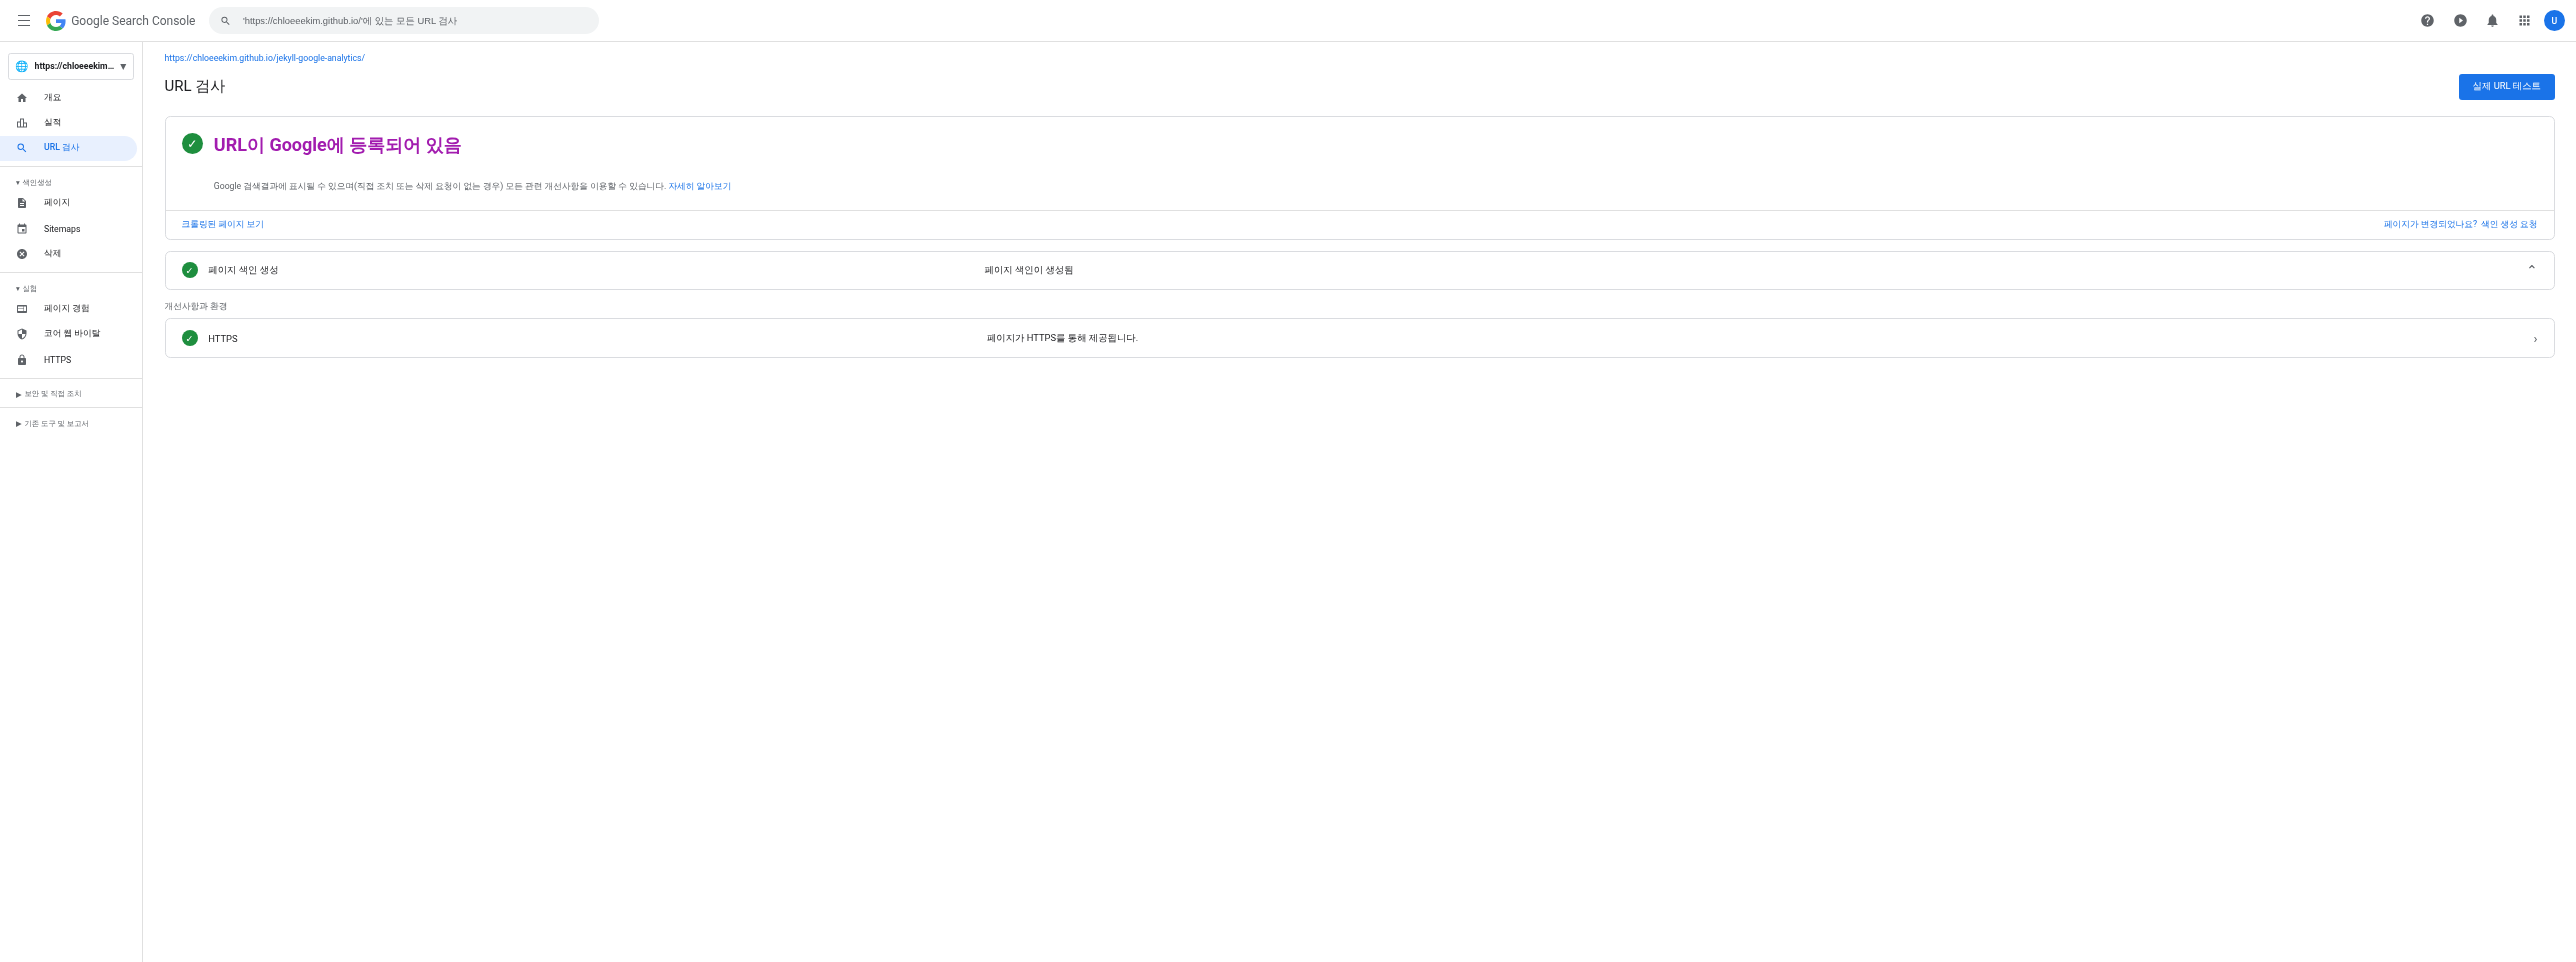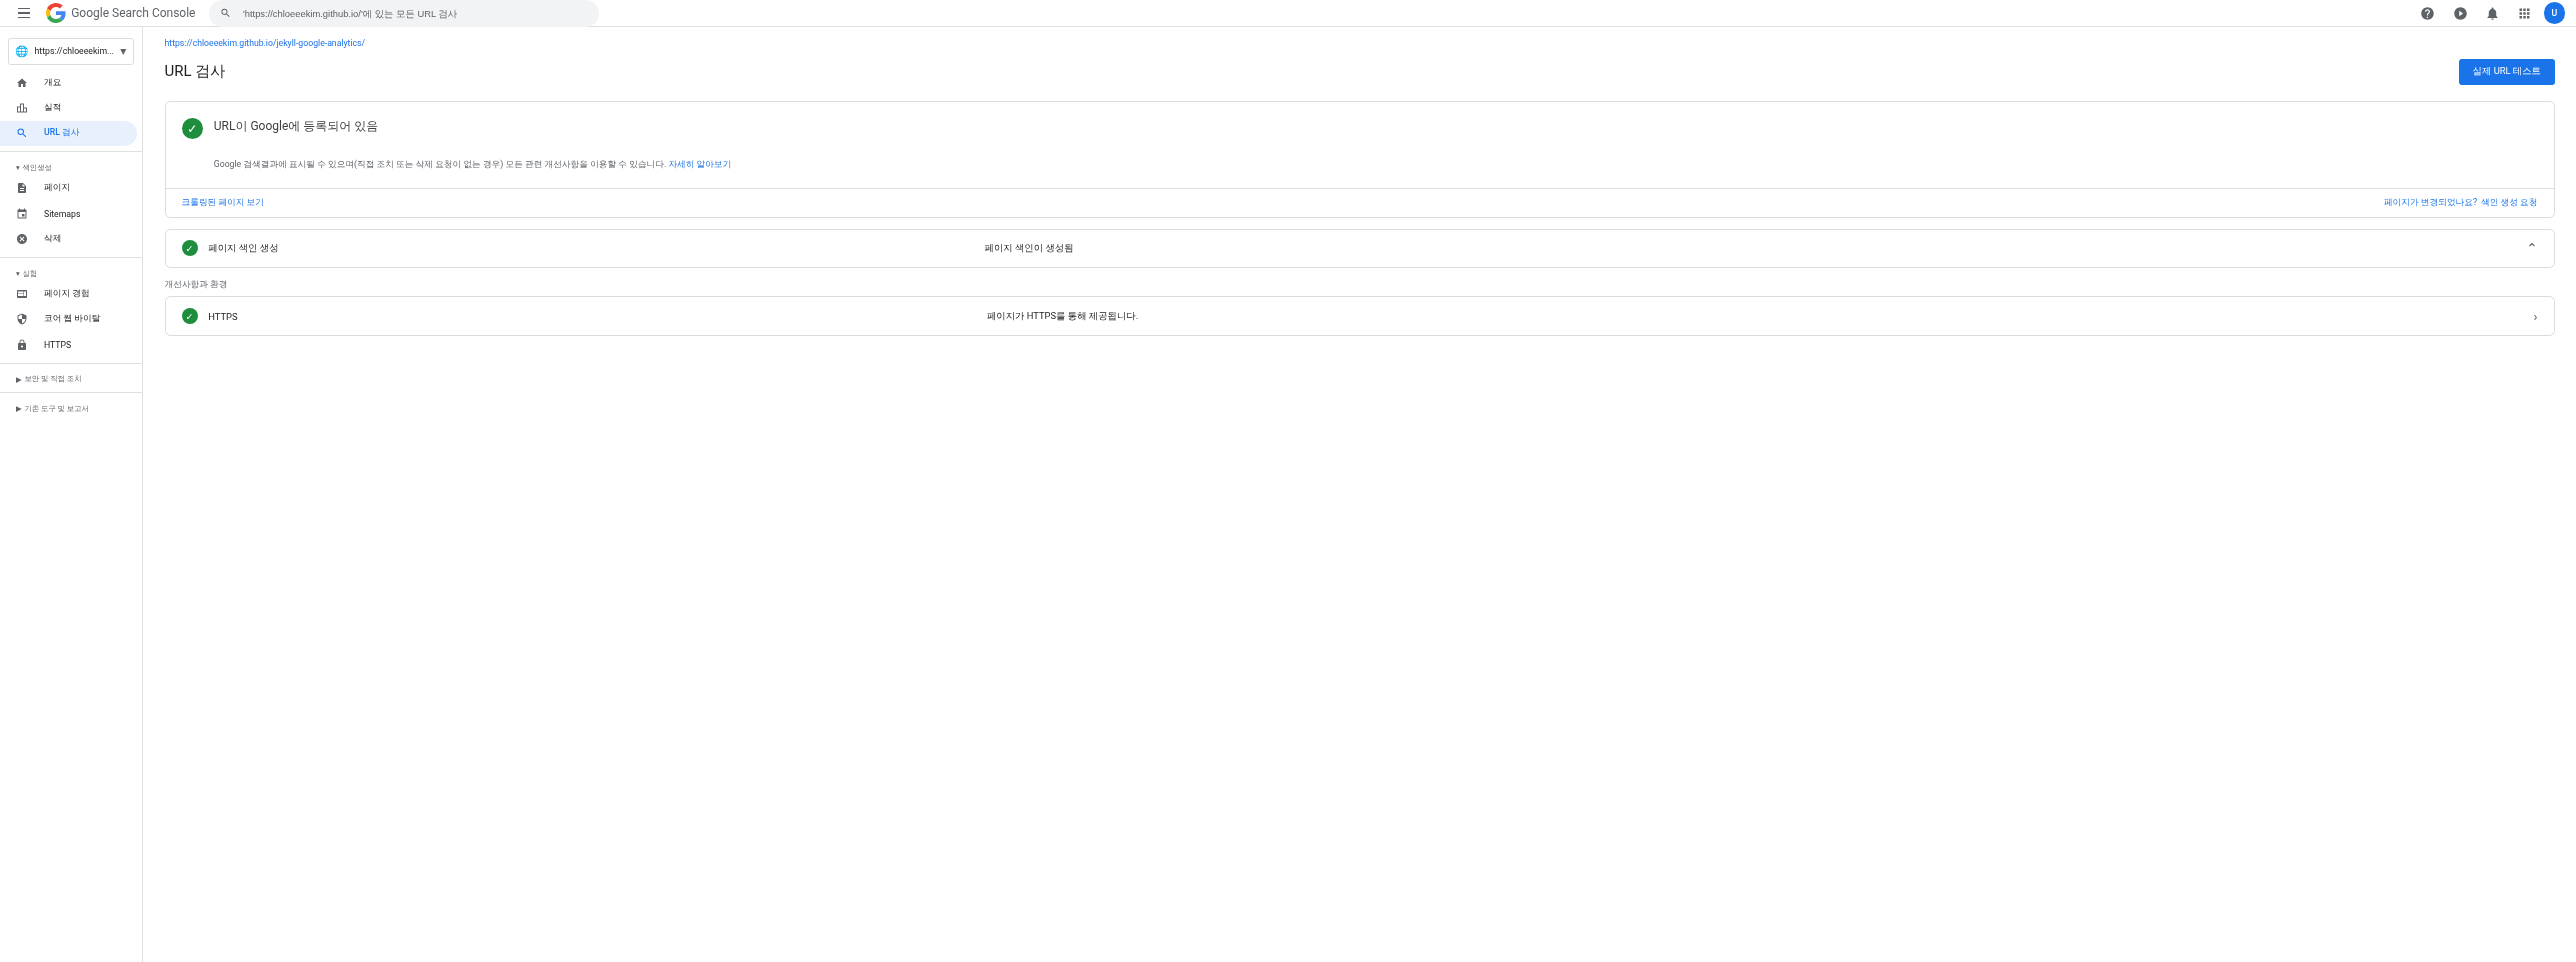--- a/index.html
+++ b/index.html
@@ -10,21 +10,21 @@
       font-size: 9.4px;
       height: 100vh;
       display: flex;
       flex-direction: column;
     }
 
     
     .topbar {
       display: flex;
       align-items: center;
-      height: 27px;
+      height: 42px;
       padding: 0 10.8px;
       border-bottom: 0.7px solid #e0e0e0;
       flex-shrink: 0;
       gap: 8px;
     }
     .topbar-hamburger {
       width: 27px; height: 27px;
       display: flex; align-items: center; justify-content: center;
       cursor: pointer; border-radius: 50%;
       flex-shrink: 0;
@@ -106,21 +106,21 @@
       padding: 5.4px 6.7px;
       cursor: pointer;
       gap: 5.4px;
       font-size: 8.7px;
       color: #202124;
     }
     .property-icon {
       color: #5f6368; font-size: 10.8px;
     }
     .property-text {
-      flex: 1; overflow: hidden; text-overflow: ellipsis; white-space: nowrap;
+      flex: 1; overflow: hidden; text-overflow: ellipsis; white-space: nowrap; font-weight: bold;
     }
     .property-chevron { color: #5f6368; font-size: 12px; }
 
     .sidebar-item {
       display: flex;
       align-items: center;
       gap: 16px;
       padding: 6.7px 16px;
       cursor: pointer;
       font-size: 8.7px;
@@ -202,23 +202,23 @@
     }
     .status-icon-success {
       width: 21.5px; height: 21.5px; flex-shrink: 0;
       background: #1e8e3e;
       border-radius: 50%;
       display: flex; align-items: center; justify-content: center;
       color: white; font-size: 12px;
     }
     .status-card-info { flex: 1; }
     .status-card-title {
-      font-size: 12px;
-      font-weight: 400;
-      color: #404040;
+      font-size: 18px;
+      font-weight: 700;
+      color: #a21caf;
       margin-bottom: 5.4px;
     }
     .status-card-desc {
       font-size: 8.7px;
       color: #5f6368;
       line-height: 1.6;
       margin-top: 23px;
     }
     .status-card-desc a {
       color: #1a73e8; text-decoration: none;

